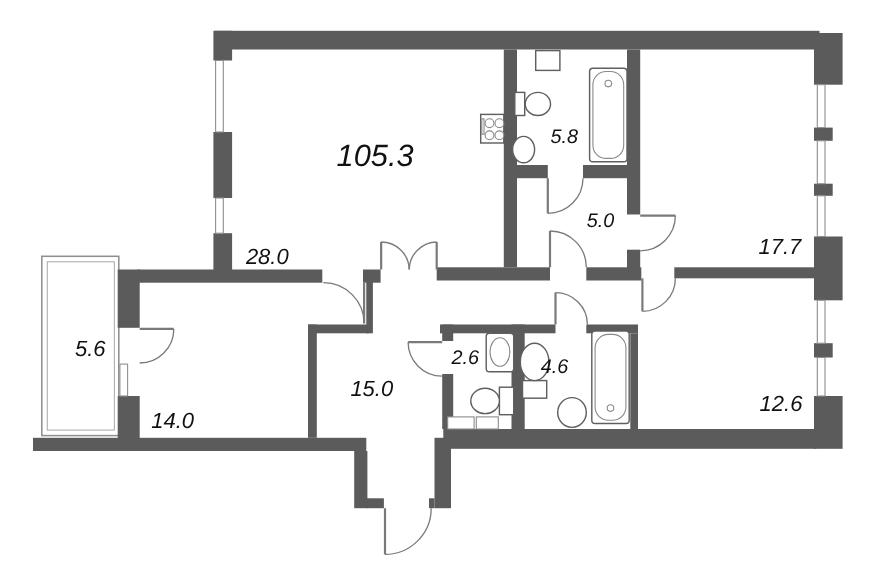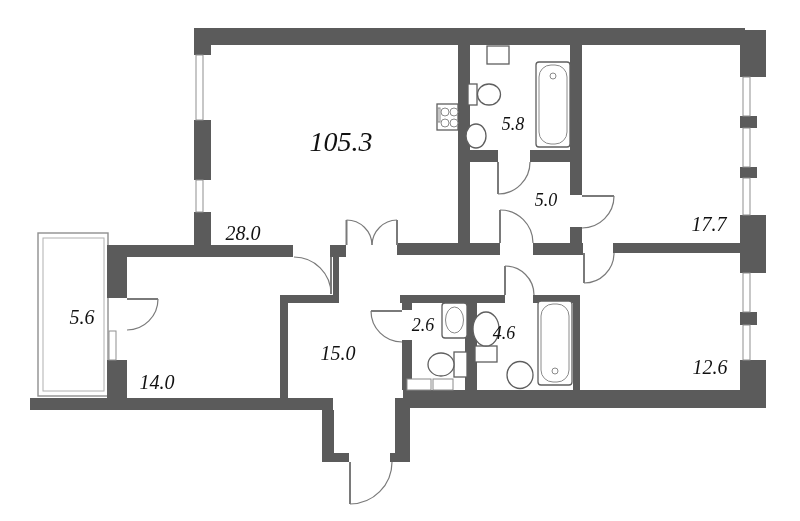--- a/index.html
+++ b/index.html
@@ -1,17 +1,17 @@
 <!DOCTYPE html>
 <html><head>
 <meta charset="utf-8">
 <style>
   html,body{margin:0;padding:0;background:#ffffff;}
   .plan-wrap{position:relative;width:800px;height:521px;background:#fff;overflow:hidden;
-    font-family:Liberation Serif, serif;}
+    font-family:Liberation Sans, sans-serif;}
   svg{display:block;}
   .wall{fill:#5b5b5b;stroke:none;}
   .arc{stroke:#7a7a7a;stroke-width:1.2;fill:none;}
   .leaf{stroke:#7a7a7a;stroke-width:2;fill:none;}
   .fixt{stroke:#5f5f5f;stroke-width:1.3;fill:#ffffff;}
   .fixt2{stroke:#8a8a8a;stroke-width:1;fill:#ffffff;}
   .win{stroke:#8f8f8f;stroke-width:1;fill:#ffffff;}
   .balc{stroke:#8f8f8f;stroke-width:1.4;fill:#ffffff;}
   .balc2{stroke:#b0b0b0;stroke-width:1;fill:none;}
   .lbl{fill:#111111;font-style:italic;}

